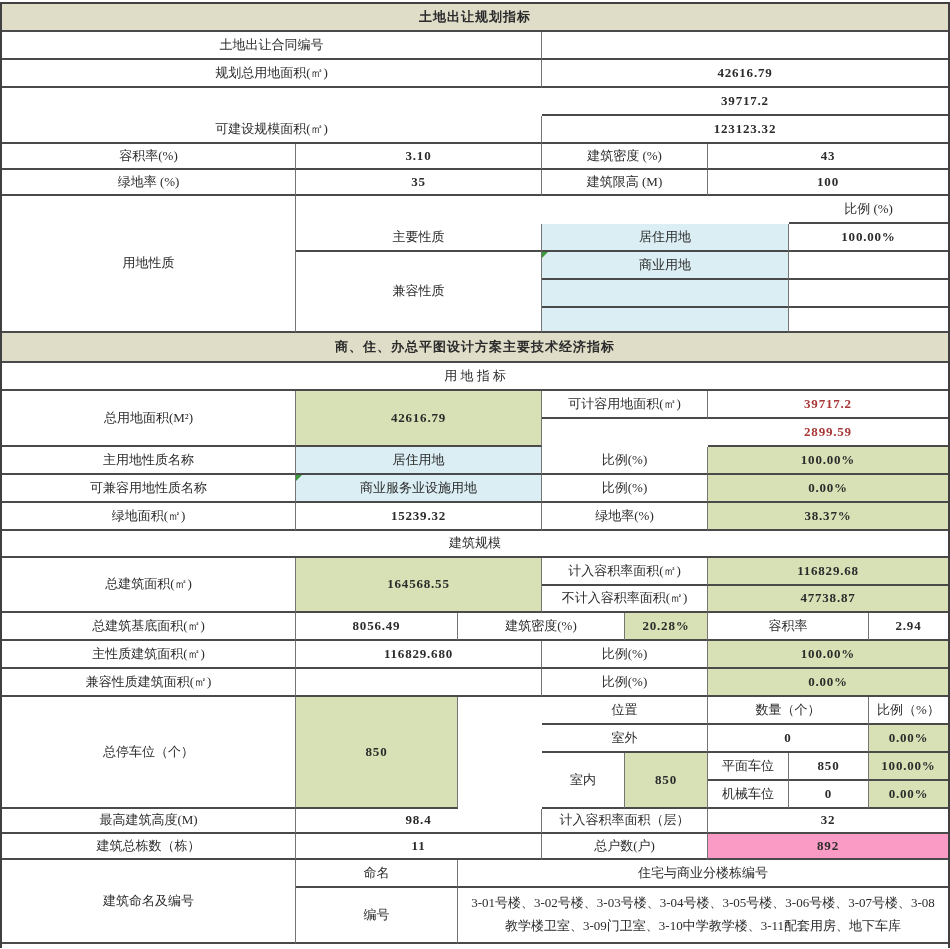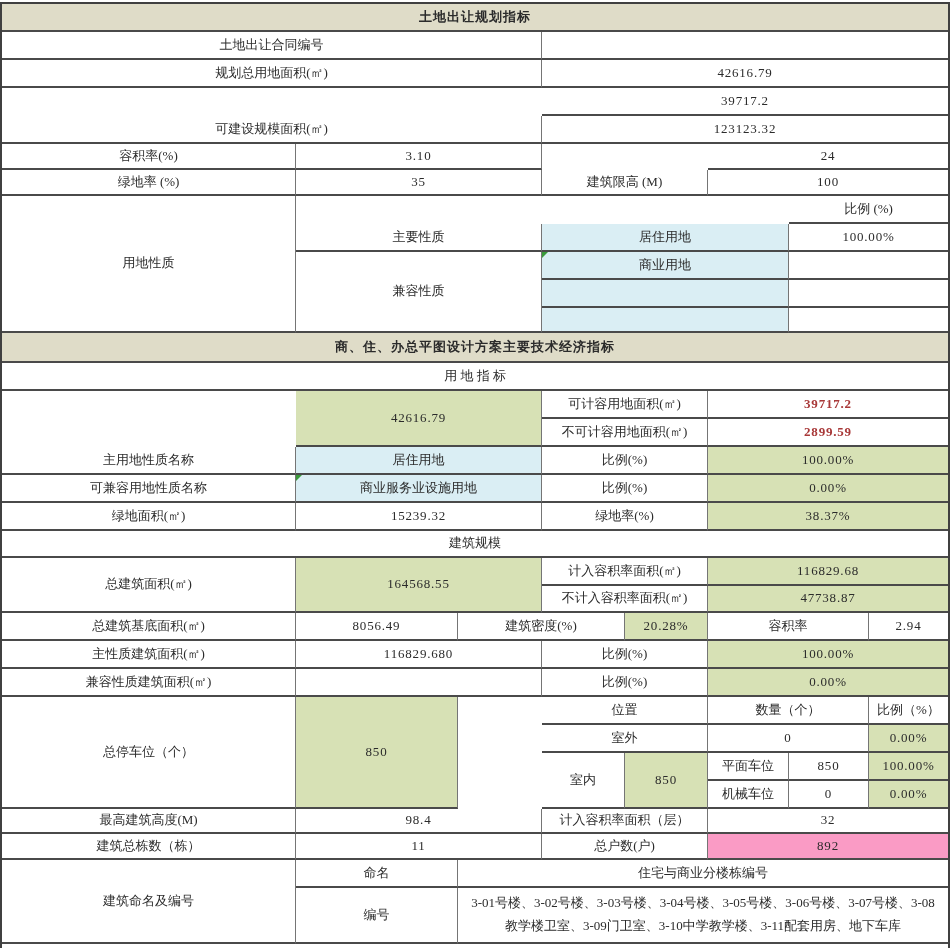--- a/index.html
+++ b/index.html
@@ -28,21 +28,21 @@
     overflow:hidden;
     line-height:1.25;
   }
   .er{border-right:none;}
   .eb{border-bottom:none;}
   .beige{background:#DFDCC8;font-weight:bold;letter-spacing:1px;}
   .green{background:#D7E1B5;}
   .blue{background:#DAEEF4;}
   .pink{background:#FA9BC5;}
   .red{color:#A83838;font-weight:bold;}
-  .v{letter-spacing:0.8px;}
+  .v{letter-spacing:0.8px;font-weight:bold;}
   .long{line-height:1.75;padding:12px 8px;}
   .tri{
     position:absolute;top:0;left:0;width:0;height:0;
     border-top:6px solid #3a9a3a;border-right:6px solid transparent;
   }
 </style>
 </head>
 <body>
 
 <div class="sheet">
@@ -55,21 +55,22 @@
   <div class="c" style="grid-area:3/1/4/4">规划总用地面积(㎡)</div>
   <div class="c er v" style="grid-area:3/4/4/9">42616.79</div>
 
   <div class="c er v" style="grid-area:4/4/5/9">39717.2</div>
 
   <div class="c" style="grid-area:5/1/6/4">可建设规模面积(㎡)</div>
   <div class="c er v" style="grid-area:5/4/6/9">123123.32</div>
 
   <div class="c" style="grid-area:6/1/7/2">容积率(%)</div>
   <div class="c v" style="grid-area:6/2/7/4">3.10</div>
-  <div class="c er v" style="grid-area:6/6/7/9">24</div>
+  <div class="c" style="grid-area:6/4/7/6">建筑密度 (%)</div>
+  <div class="c er v" style="grid-area:6/6/7/9">43</div>
 
   <div class="c" style="grid-area:7/1/8/2">绿地率 (%)</div>
   <div class="c v" style="grid-area:7/2/8/4">35</div>
   <div class="c" style="grid-area:7/4/8/6">建筑限高 (M)</div>
   <div class="c er v" style="grid-area:7/6/8/9">100</div>
 
   <div class="c" style="grid-area:8/1/13/2">用地性质</div>
   <div class="c er" style="grid-area:8/7/9/9">比例 (%)</div>
 
   <div class="c" style="grid-area:9/2/10/4">主要性质</div>
@@ -83,24 +84,24 @@
   <div class="c" style="grid-area:10/2/13/4">兼容性质</div>
   <div class="c er" style="grid-area:10/7/11/9"></div>
   <div class="c blue" style="grid-area:11/4/12/7"></div>
   <div class="c er" style="grid-area:11/7/12/9"></div>
   <div class="c blue" style="grid-area:12/4/13/7"></div>
   <div class="c er" style="grid-area:12/7/13/9"></div>
 
   <div class="c beige er" style="grid-area:13/1/14/9">商、住、办总平图设计方案主要技术经济指标</div>
   <div class="c er" style="grid-area:14/1/15/9">用 地 指 标</div>
 
+  <div class="c" style="grid-area:15/1/17/2">总用地面积(M²)</div>
   <div class="c green v" style="grid-area:15/2/17/4">42616.79</div>
   <div class="c" style="grid-area:15/4/16/6">可计容用地面积(㎡)</div>
   <div class="c er red v" style="grid-area:15/6/16/9">39717.2</div>
-  <div class="c" style="grid-area:16/4/17/6">不可计容用地面积(㎡)</div>
   <div class="c er red v" style="grid-area:16/6/17/9">2899.59</div>
 
   <div class="c" style="grid-area:17/1/18/2">主用地性质名称</div>
   <div class="c blue" style="grid-area:17/2/18/4">居住用地</div>
   <div class="c" style="grid-area:17/4/18/6">比例(%)</div>
   <div class="c er green v" style="grid-area:17/6/18/9">100.00%</div>
 
   <div class="c" style="grid-area:18/1/19/2">可兼容用地性质名称</div>
   <div class="c blue" style="grid-area:18/2/19/4">
       <span class="tri"></span>

